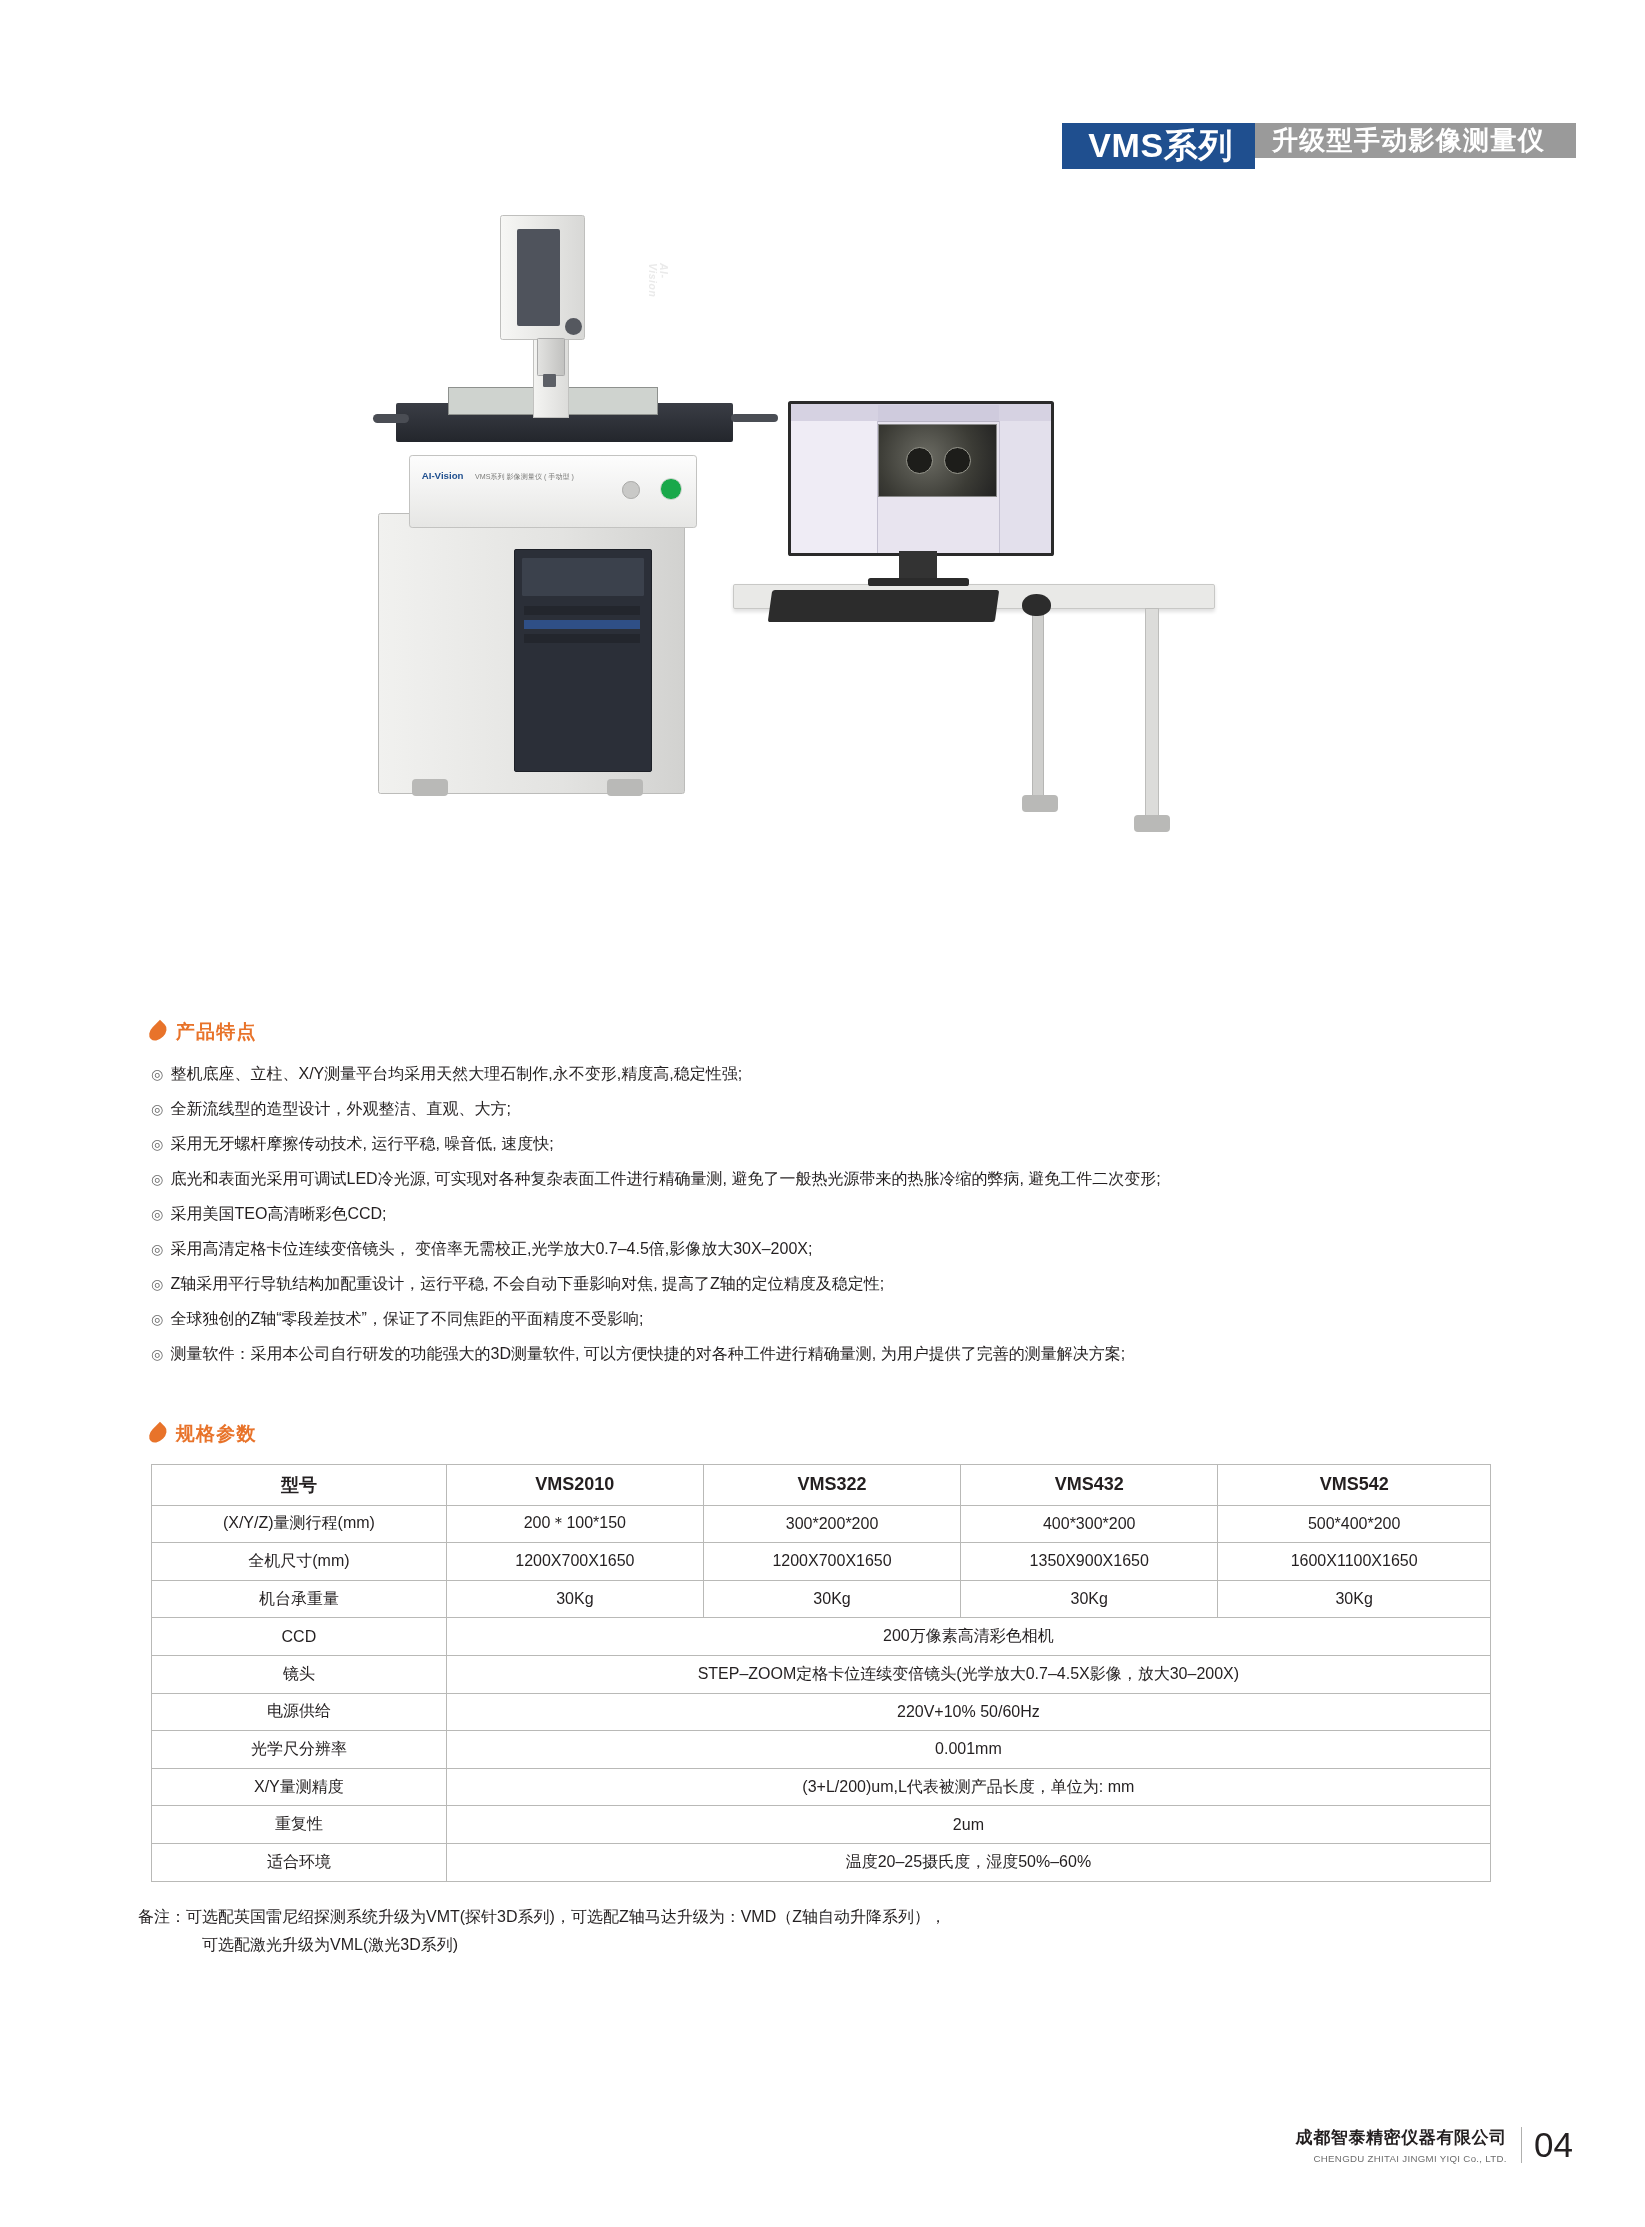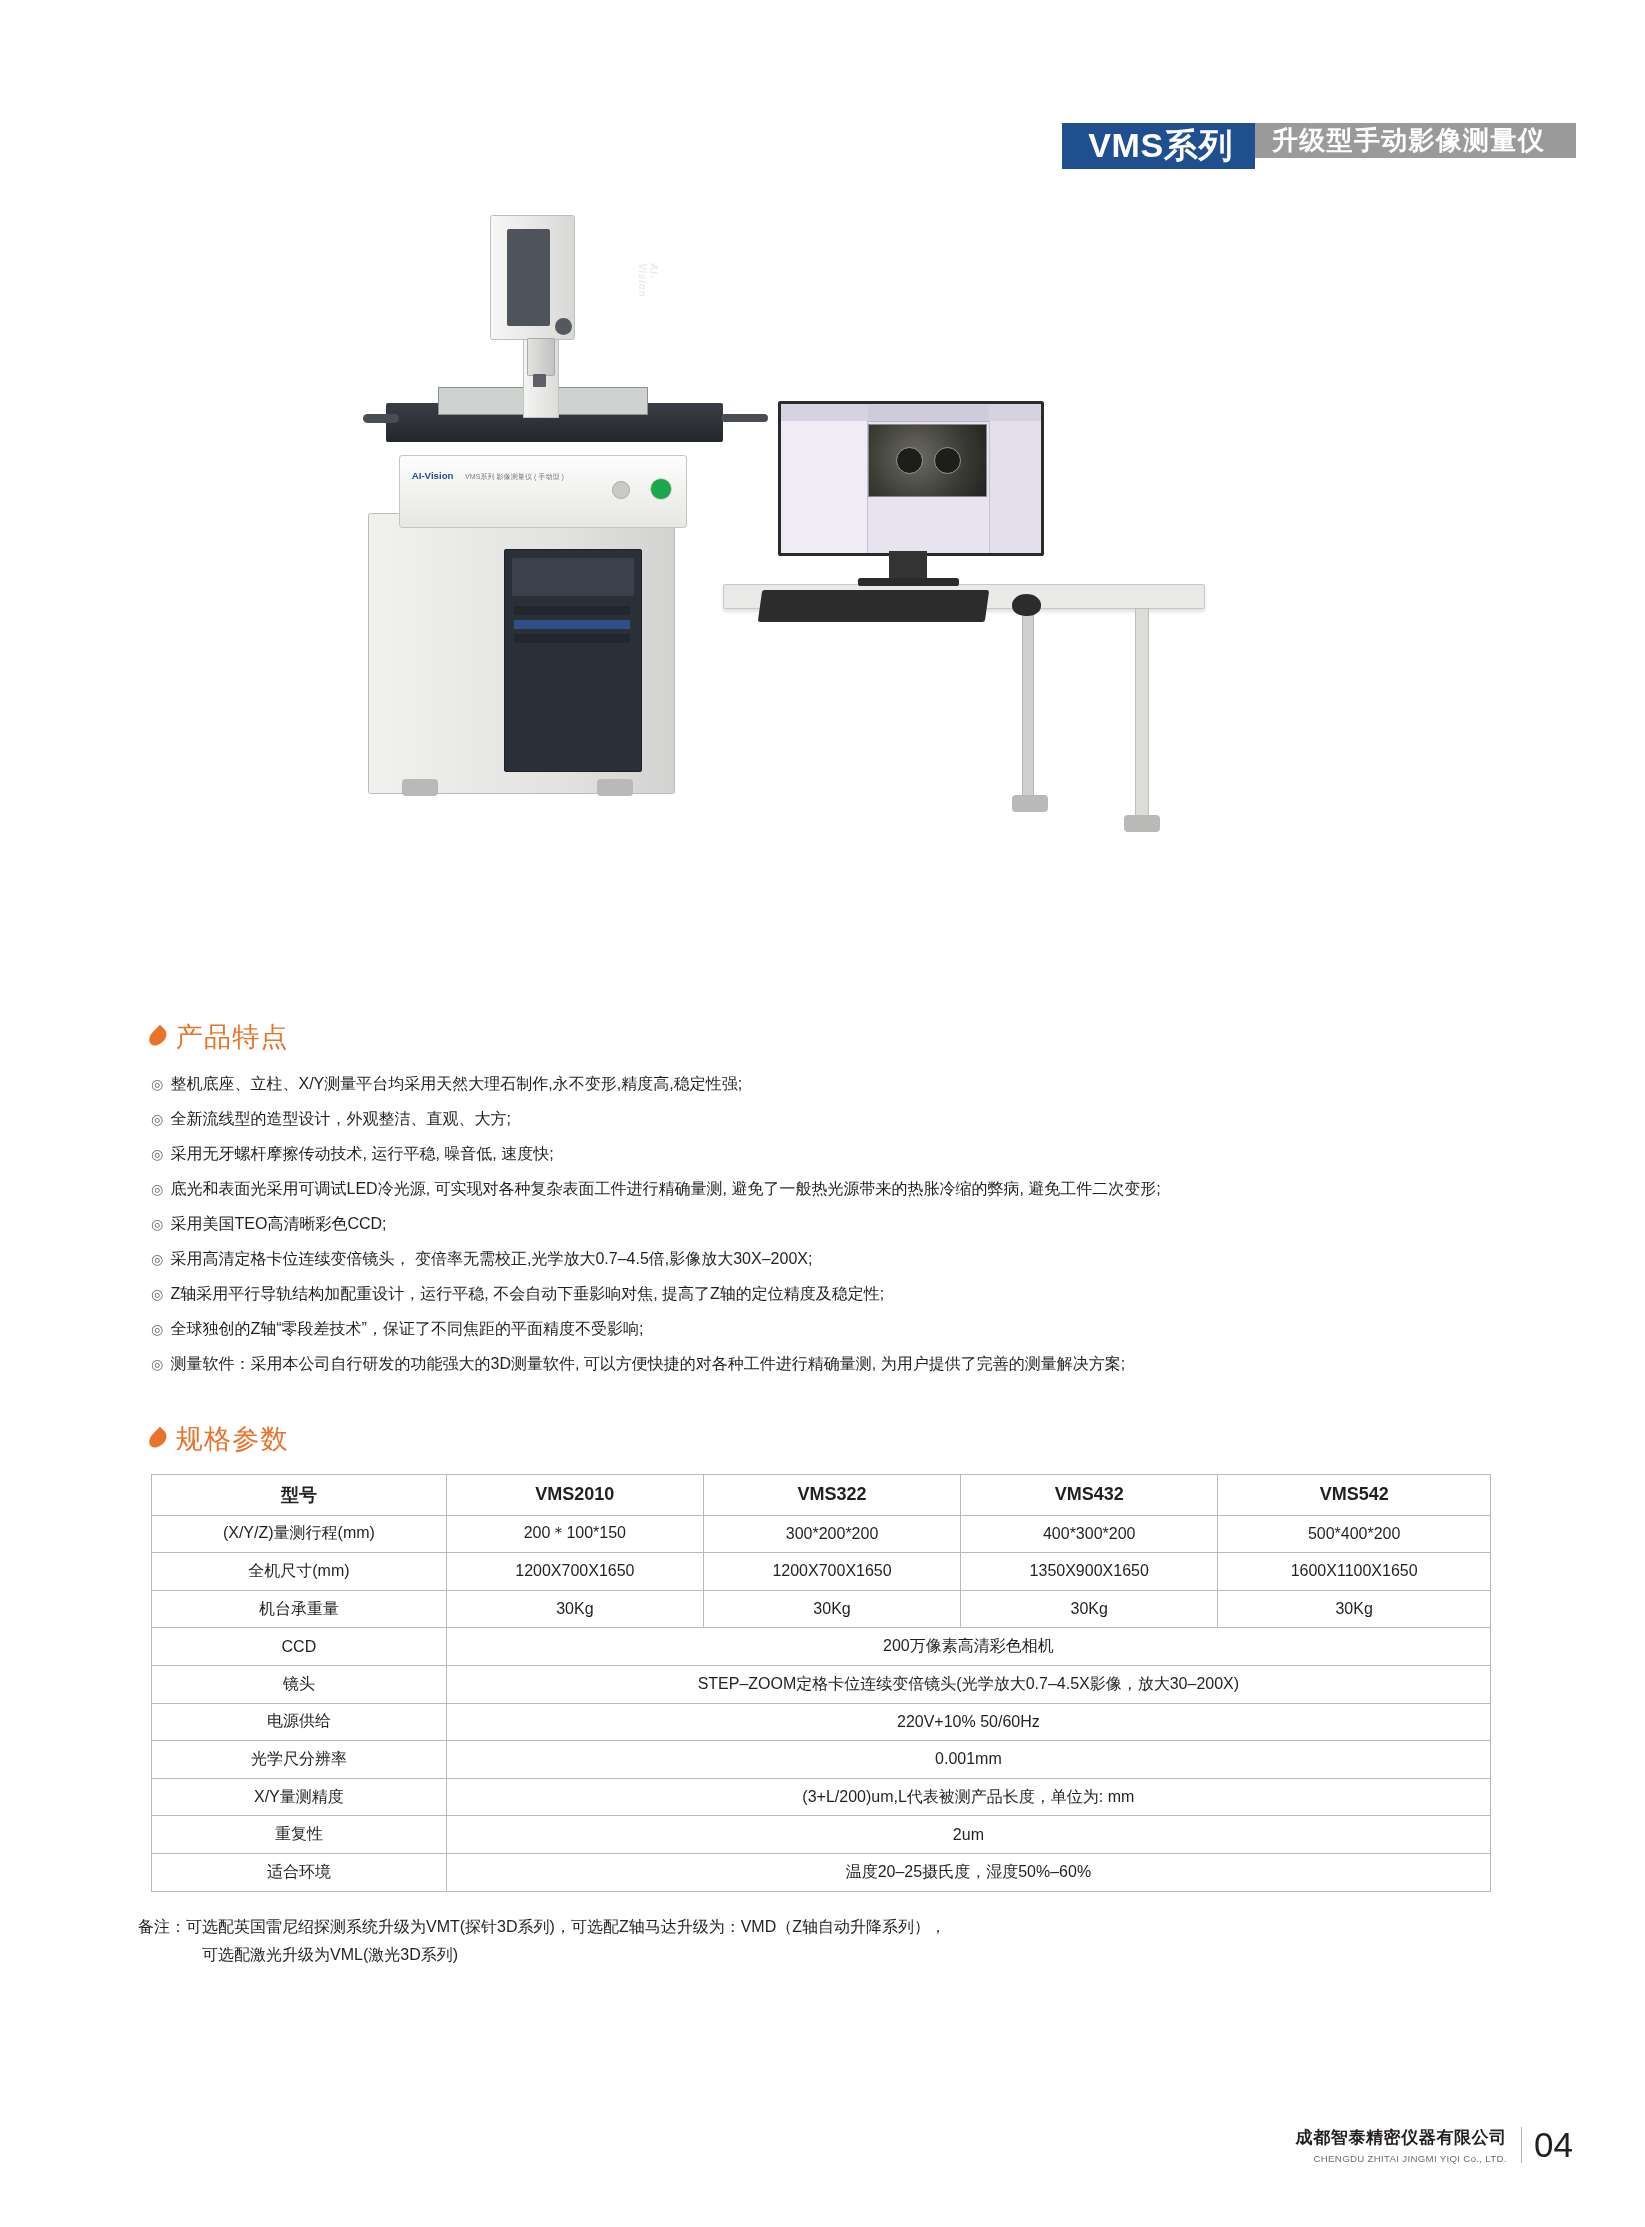--- a/index.html
+++ b/index.html
@@ -43,21 +43,21 @@
     font-weight: bold;
     display: flex;
     align-items: center;
     padding: 0 31px 0 17px;
     letter-spacing: 1.3px;
   }
 
   
   .photo-area {
     position: absolute;
-    left: 363px;
+    left: 373px;
     top: 208px;
     width: 928px;
     height: 746px;
   }
 
   
   .desk-top {
     position: absolute;
     left: 360px;
     top: 376px;
@@ -403,23 +403,23 @@
   }
   .drop-icon {
     width: 14.3px;
     height: 19.5px;
     background: #e8732a;
     border-radius: 0 50% 50% 50%;
     transform: rotate(45deg);
     flex: none;
   }
   .sec-title {
-    font-size: 27px;
+    font-size: 19px;
     color: #e8732a;
-    font-weight: normal;
+    font-weight: bold;
     letter-spacing: 1.3px;
   }
 
   
   .features {
     margin: 15.6px 0 0 151px;
     width: 1356px;
   }
   .feat-row {
     display: flex;

